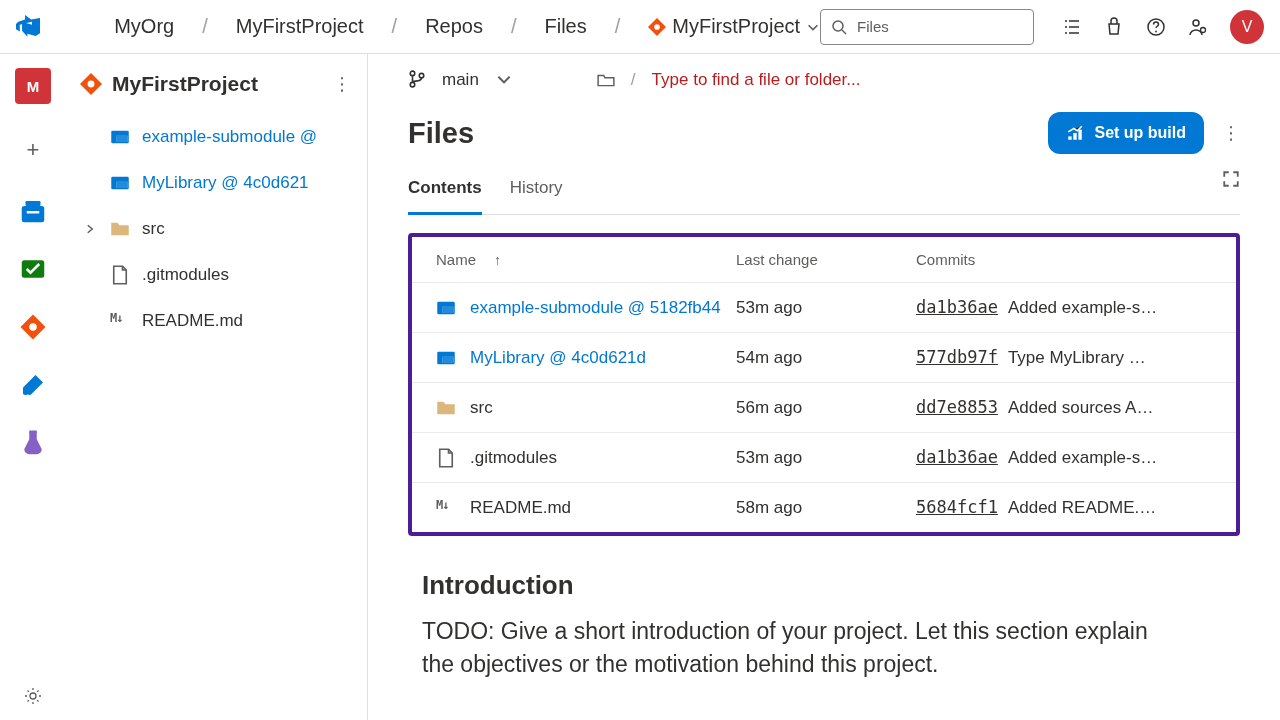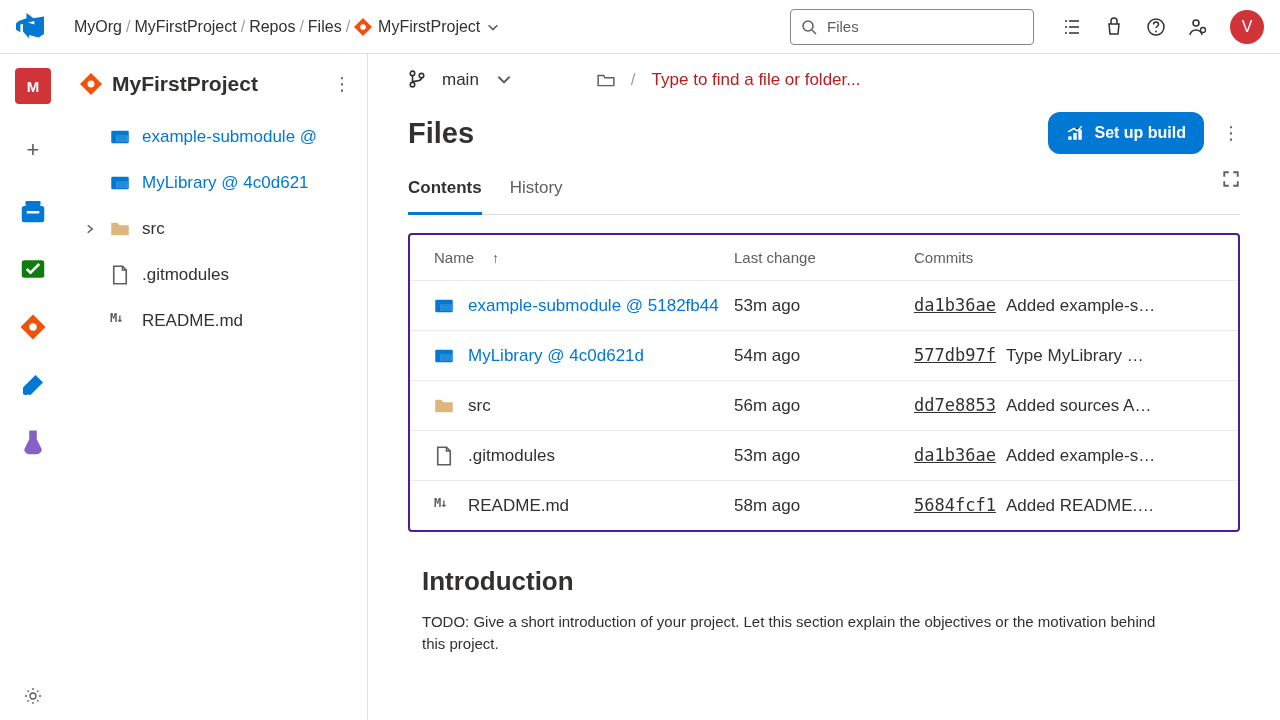--- a/index.html
+++ b/index.html
@@ -1,21 +1,21 @@
 <!DOCTYPE html>
 <html><head>
 <meta charset="utf-8">
 <style>
 * { margin: 0; padding: 0; box-sizing: border-box; font-family: "Segoe UI", -apple-system, sans-serif; }
 body { width: 1280px; height: 720px; overflow: hidden; background: #fff; color: #323130; }
 
 
 .top-header { height: 54px; display: flex; align-items: center; padding: 0 16px; border-bottom: 1px solid #e1dfdd; }
 .logo-devops { width: 28px; height: 28px; margin-right: 30px; }
-.breadcrumb { display: flex; align-items: center; gap: 4px; font-size: 16px; color: #323130; flex: 1; }
+.breadcrumb { display: flex; align-items: center; gap: 28px; font-size: 20px; color: #323130; flex: 1; margin-left: 44px; }
 .breadcrumb .sep { color: #a19f9d; }
 .breadcrumb a { color: #323130; text-decoration: none; cursor: pointer; }
 .breadcrumb-repo { display: inline-flex; align-items: center; gap: 6px; }
 .breadcrumb-repo svg { flex-shrink: 0; }
 .chev-down { color: #605e5c; }
 .top-search { width: 244px; height: 36px; border: 1px solid #8a8886; border-radius: 4px; display: flex; align-items: center; padding: 0 10px; gap: 10px; color: #605e5c; font-size: 15px; }
 .top-actions { display: flex; align-items: center; gap: 22px; margin-left: 28px; }
 .top-icon { width: 20px; height: 20px; color: #323130; cursor: pointer; }
 .avatar { width: 34px; height: 34px; border-radius: 50%; background: #d13438; color: #fff; display: flex; align-items: center; justify-content: center; font-size: 16px; font-weight: 500; }
 
@@ -56,35 +56,35 @@
 .btn { height: 42px; padding: 0 18px; border-radius: 12px; font-size: 16px; display: inline-flex; align-items: center; gap: 10px; cursor: pointer; border: none; }
 .btn-primary { background: #0078d4; color: #fff; font-weight: 600; }
 .btn-ghost { background: #f3f2f1; color: #323130; margin-left: 14px; }
 .more-btn { margin-left: 18px; color: #605e5c; cursor: pointer; font-size: 18px; }
 
 .tabs { display: flex; gap: 28px; border-bottom: 1px solid #e1dfdd; margin-bottom: 18px; position: relative; }
 .tab { padding: 8px 0 14px 0; font-size: 17px; cursor: pointer; color: #605e5c; }
 .tab.active { color: #323130; font-weight: 600; border-bottom: 3px solid #0078d4; margin-bottom: -1px; }
 .fullscreen { margin-left: auto; color: #605e5c; cursor: pointer; }
 
-.file-table { border: 2px solid #4c1d95; border-radius: 4px; }
+.file-table { border: 4px solid #4c1d95; border-radius: 4px; }
 .ft-head { display: flex; padding: 14px 24px; font-size: 15px; color: #605e5c; border-bottom: 1px solid #edebe9; }
 .ft-row { display: flex; padding: 14px 24px; font-size: 17px; border-bottom: 1px solid #edebe9; align-items: center; }
 .ft-row:last-child { border-bottom: none; }
 .col-name { flex: 0 0 300px; display: flex; align-items: center; gap: 14px; }
 .col-lc { flex: 0 0 180px; }
 .col-commit { flex: 1; display: flex; gap: 10px; align-items: baseline; overflow: hidden; }
 .col-commit .hash { font-family: Consolas, monospace; text-decoration: underline; color: #323130; cursor: pointer; }
 .col-commit .msg { white-space: nowrap; overflow: hidden; text-overflow: ellipsis; }
 .row-link { color: #0078d4; }
 .sort-arrow { font-size: 14px; margin-left: 4px; }
 
 .readme { padding: 34px 14px; }
 .readme h2 { font-size: 26px; font-weight: 700; margin-bottom: 14px; }
-.readme p { font-size: 15px; line-height: 1.45; color: #323130; max-width: 740px; }
+.readme p { font-size: 23px; line-height: 1.45; color: #323130; max-width: 740px; }
 </style>
 </head>
 <body>
 
 <div class="top-header">
   <svg class="logo-devops" viewBox="0 0 32 32">
       <path fill="#0078d4" d="M0 12l3-3 9-3V0l8 6 12-2v20l-6 4-11-3v4l-7-8V9l13 4V9L5 13v9l-5-3z"></path>
     </svg>
   <div class="breadcrumb">
     <a>MyOrg</a>

